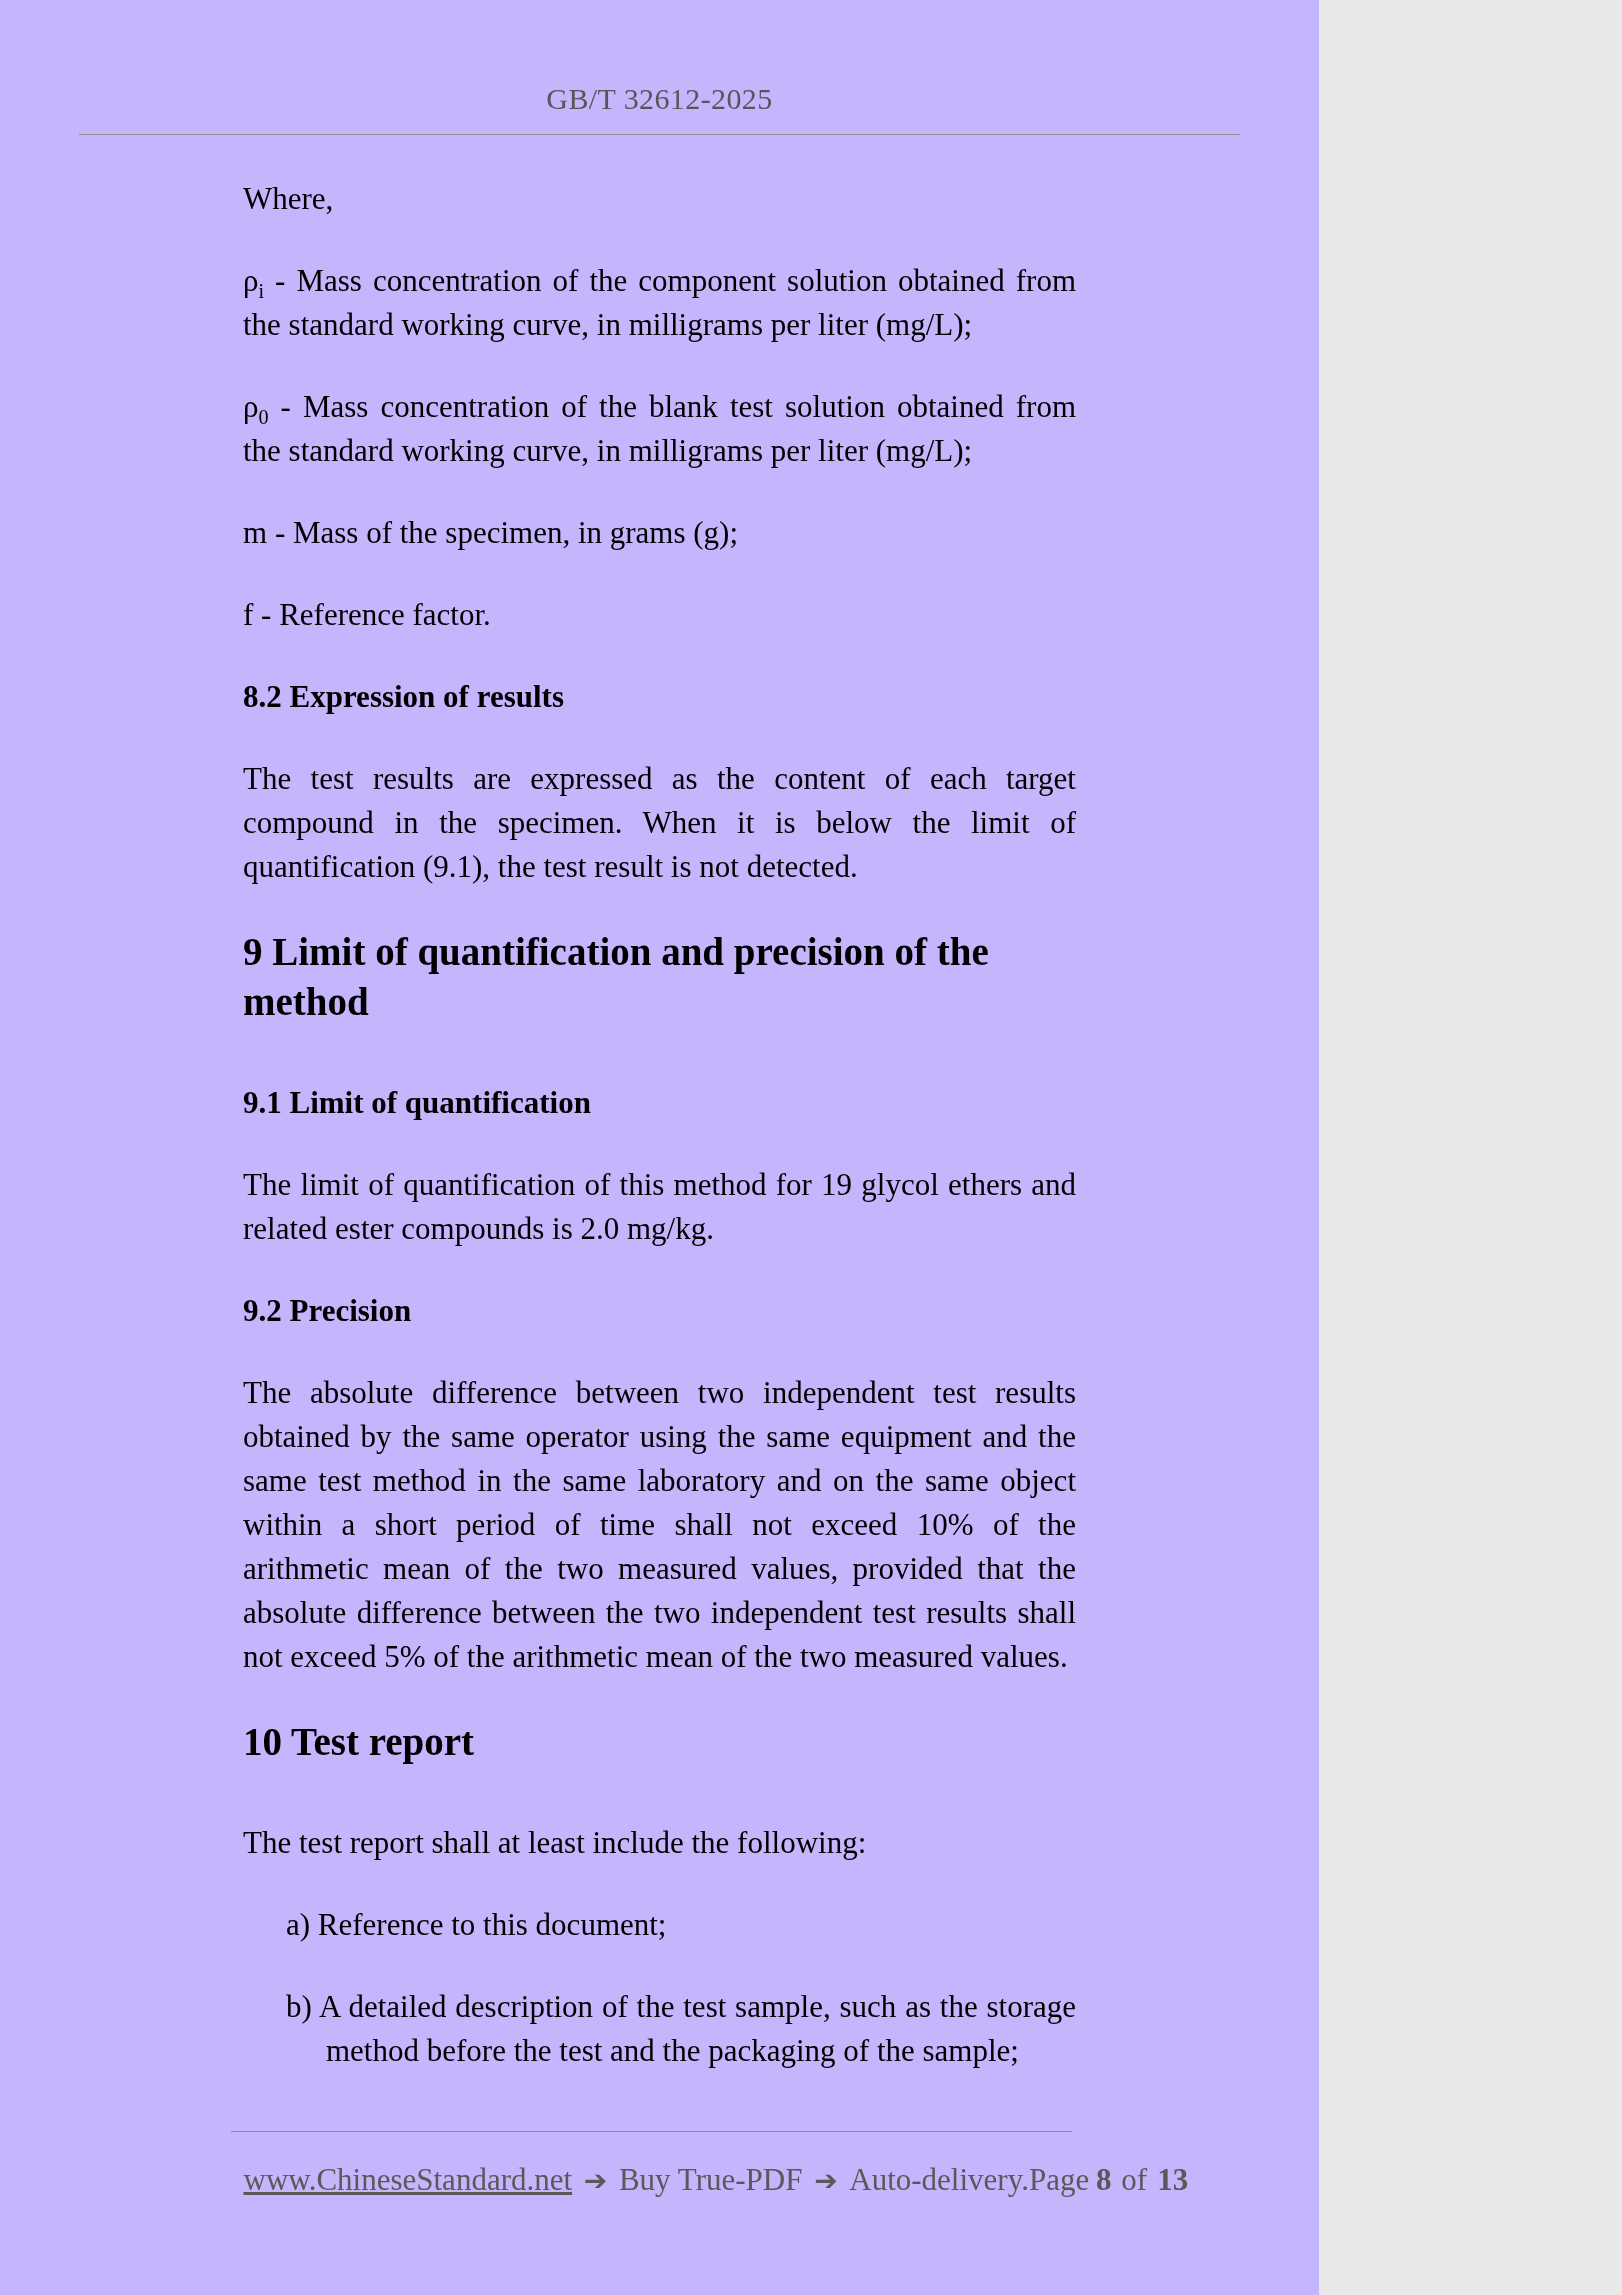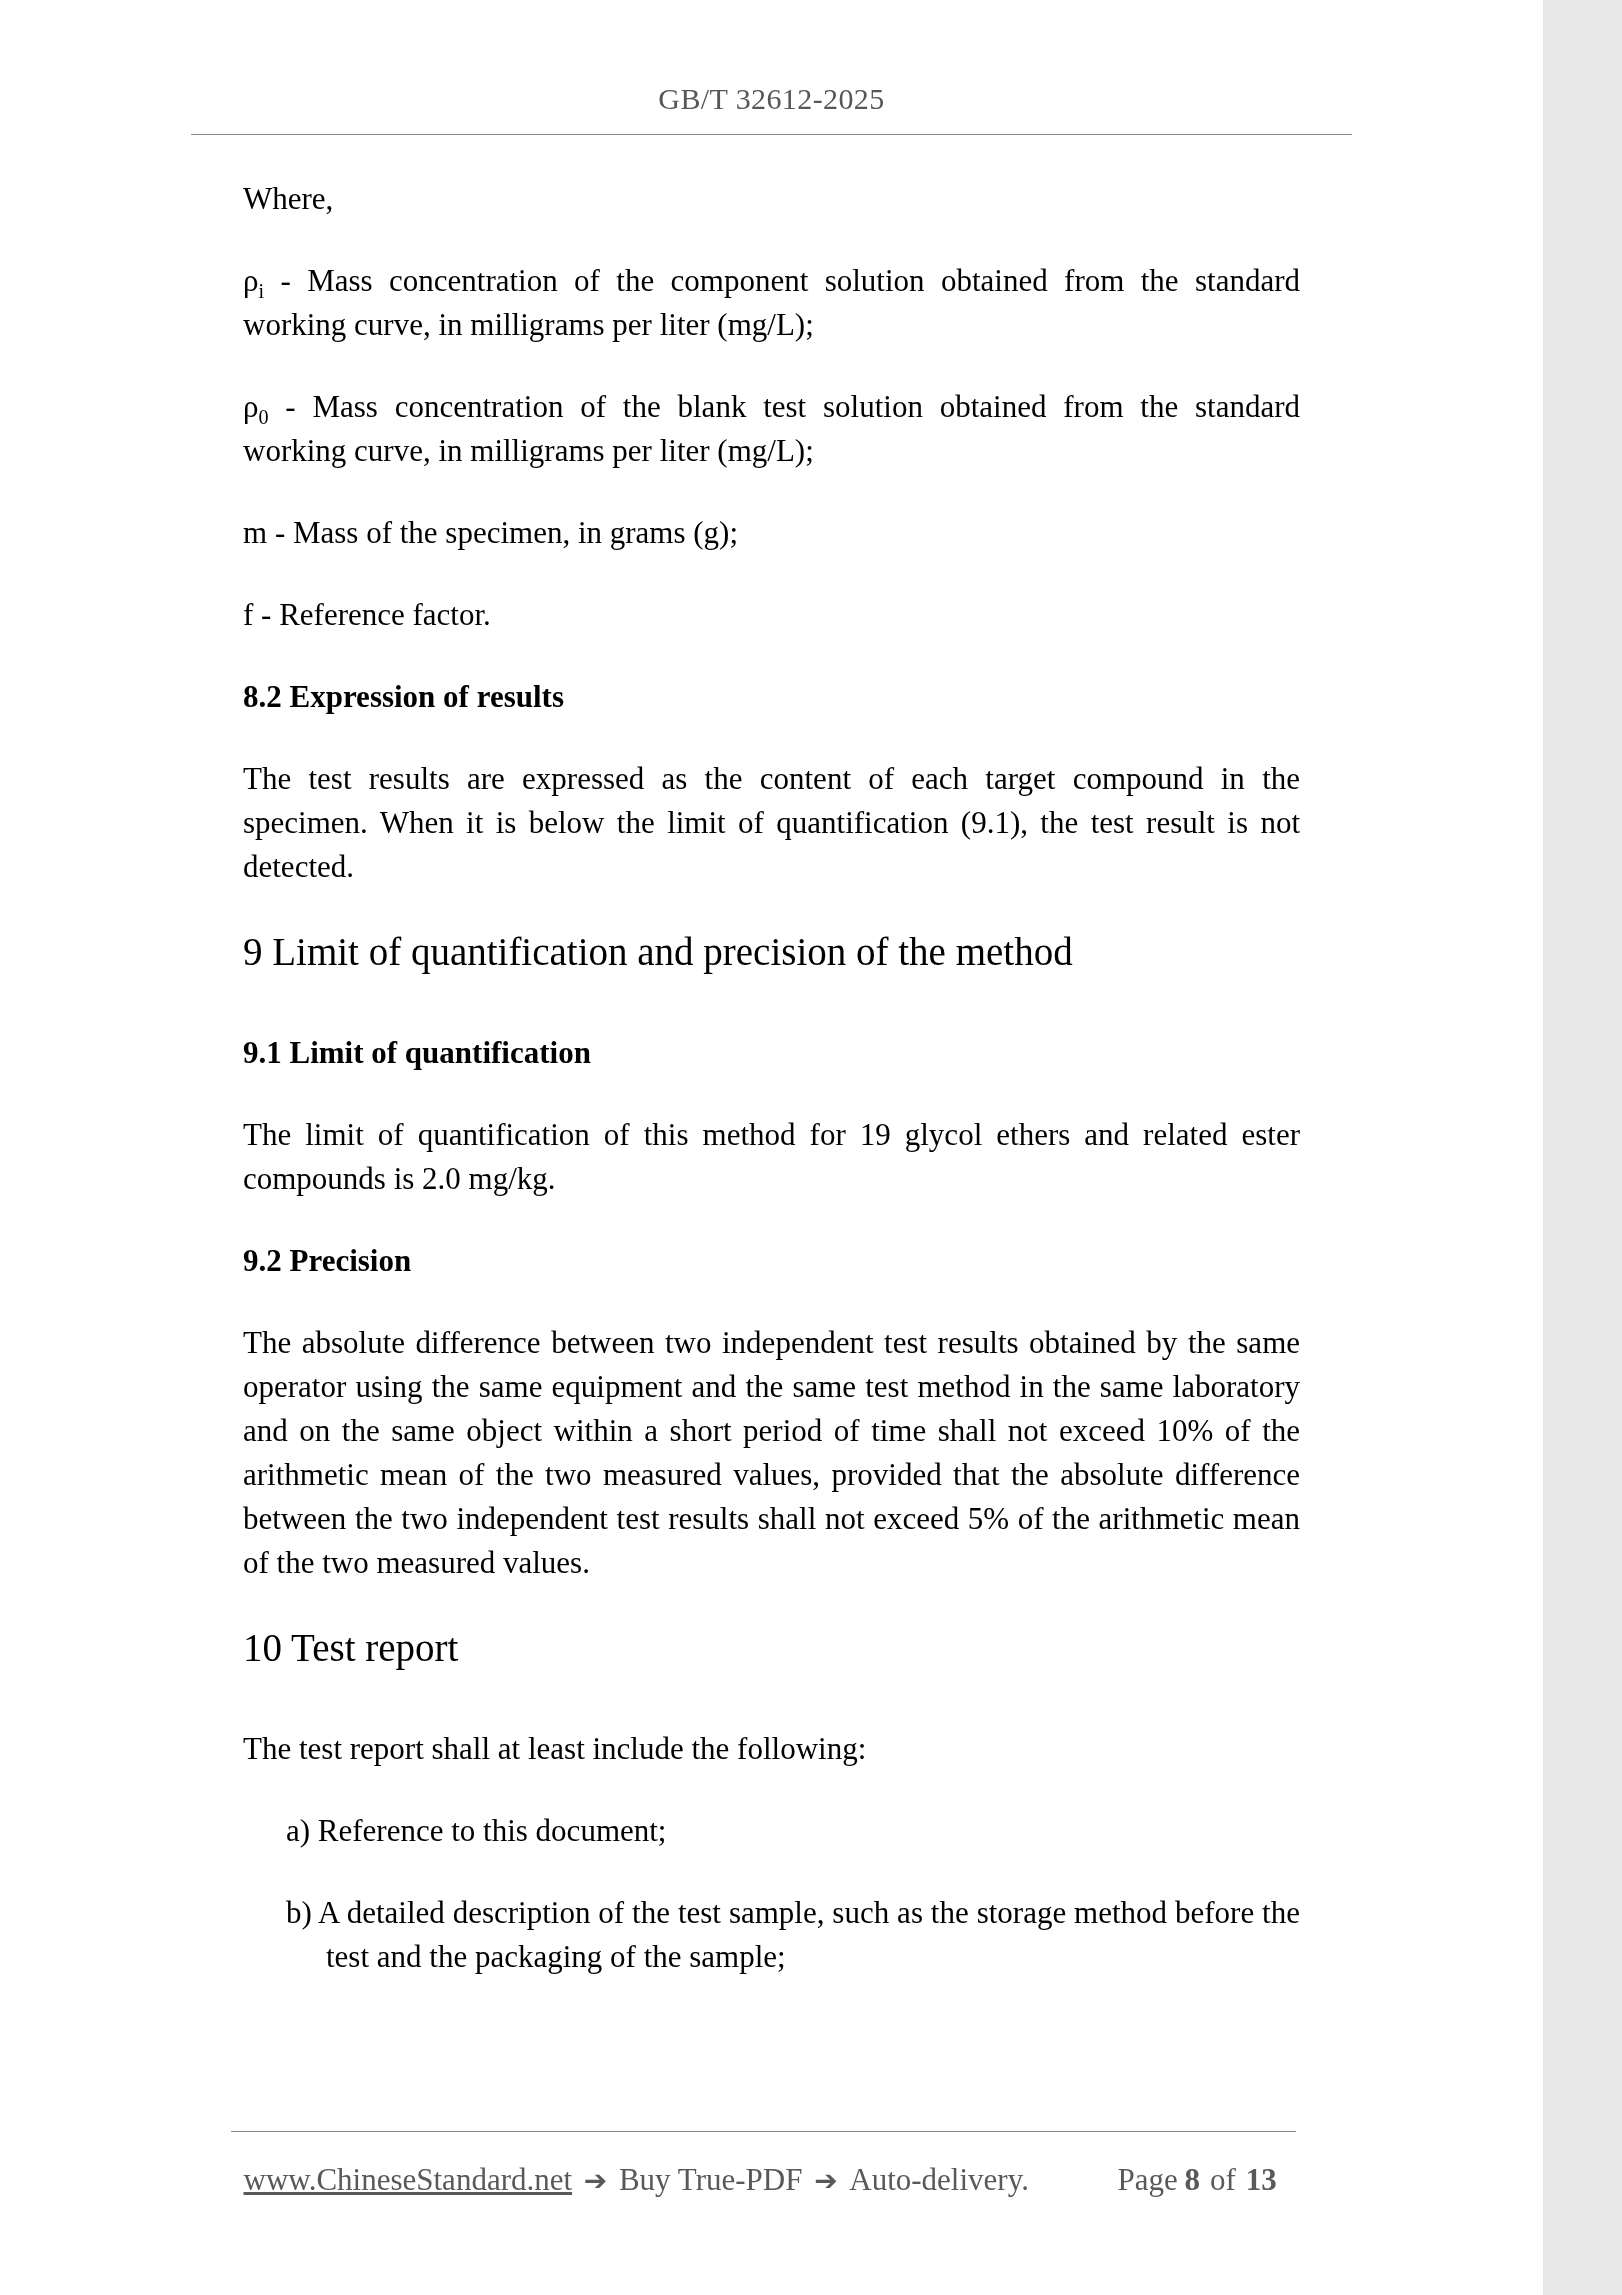--- a/index.html
+++ b/index.html
@@ -3,22 +3,22 @@
 <meta charset="utf-8">
 <style>
   html, body { margin: 0; padding: 0; }
   body {
     width: 1623px; height: 2295px;
     background: #e8e8e8;
     font-family: "Liberation Serif", "DejaVu Serif", serif;
   }
   .page {
     position: relative;
-    width: 1543px; height: 2295px;
-    background: #ffffff;
+    width: 1319px; height: 2295px;
+    background: #c4b5fd;
     color: #000000;
     overflow: hidden;
   }
   .page-header {
     padding-top: 79px;
     text-align: center;
   }
   .doc-number {
     font-size: 30px;
     line-height: 40px;
@@ -48,21 +48,21 @@
   }
   h3.sub-heading {
     font-size: 31px;
     line-height: 44px;
     font-weight: bold;
     margin: 30px 0 38px 0;
   }
   h1.big-heading {
     font-size: 39px;
     line-height: 50px;
-    font-weight: normal;
+    font-weight: bold;
     margin: 35px 0 54px 0;
   }
   .list-item {
     font-size: 31px;
     line-height: 44px;
     margin: 38px 0;
     padding-left: 83px;
     text-indent: -40px;
     text-align: justify;
   }

